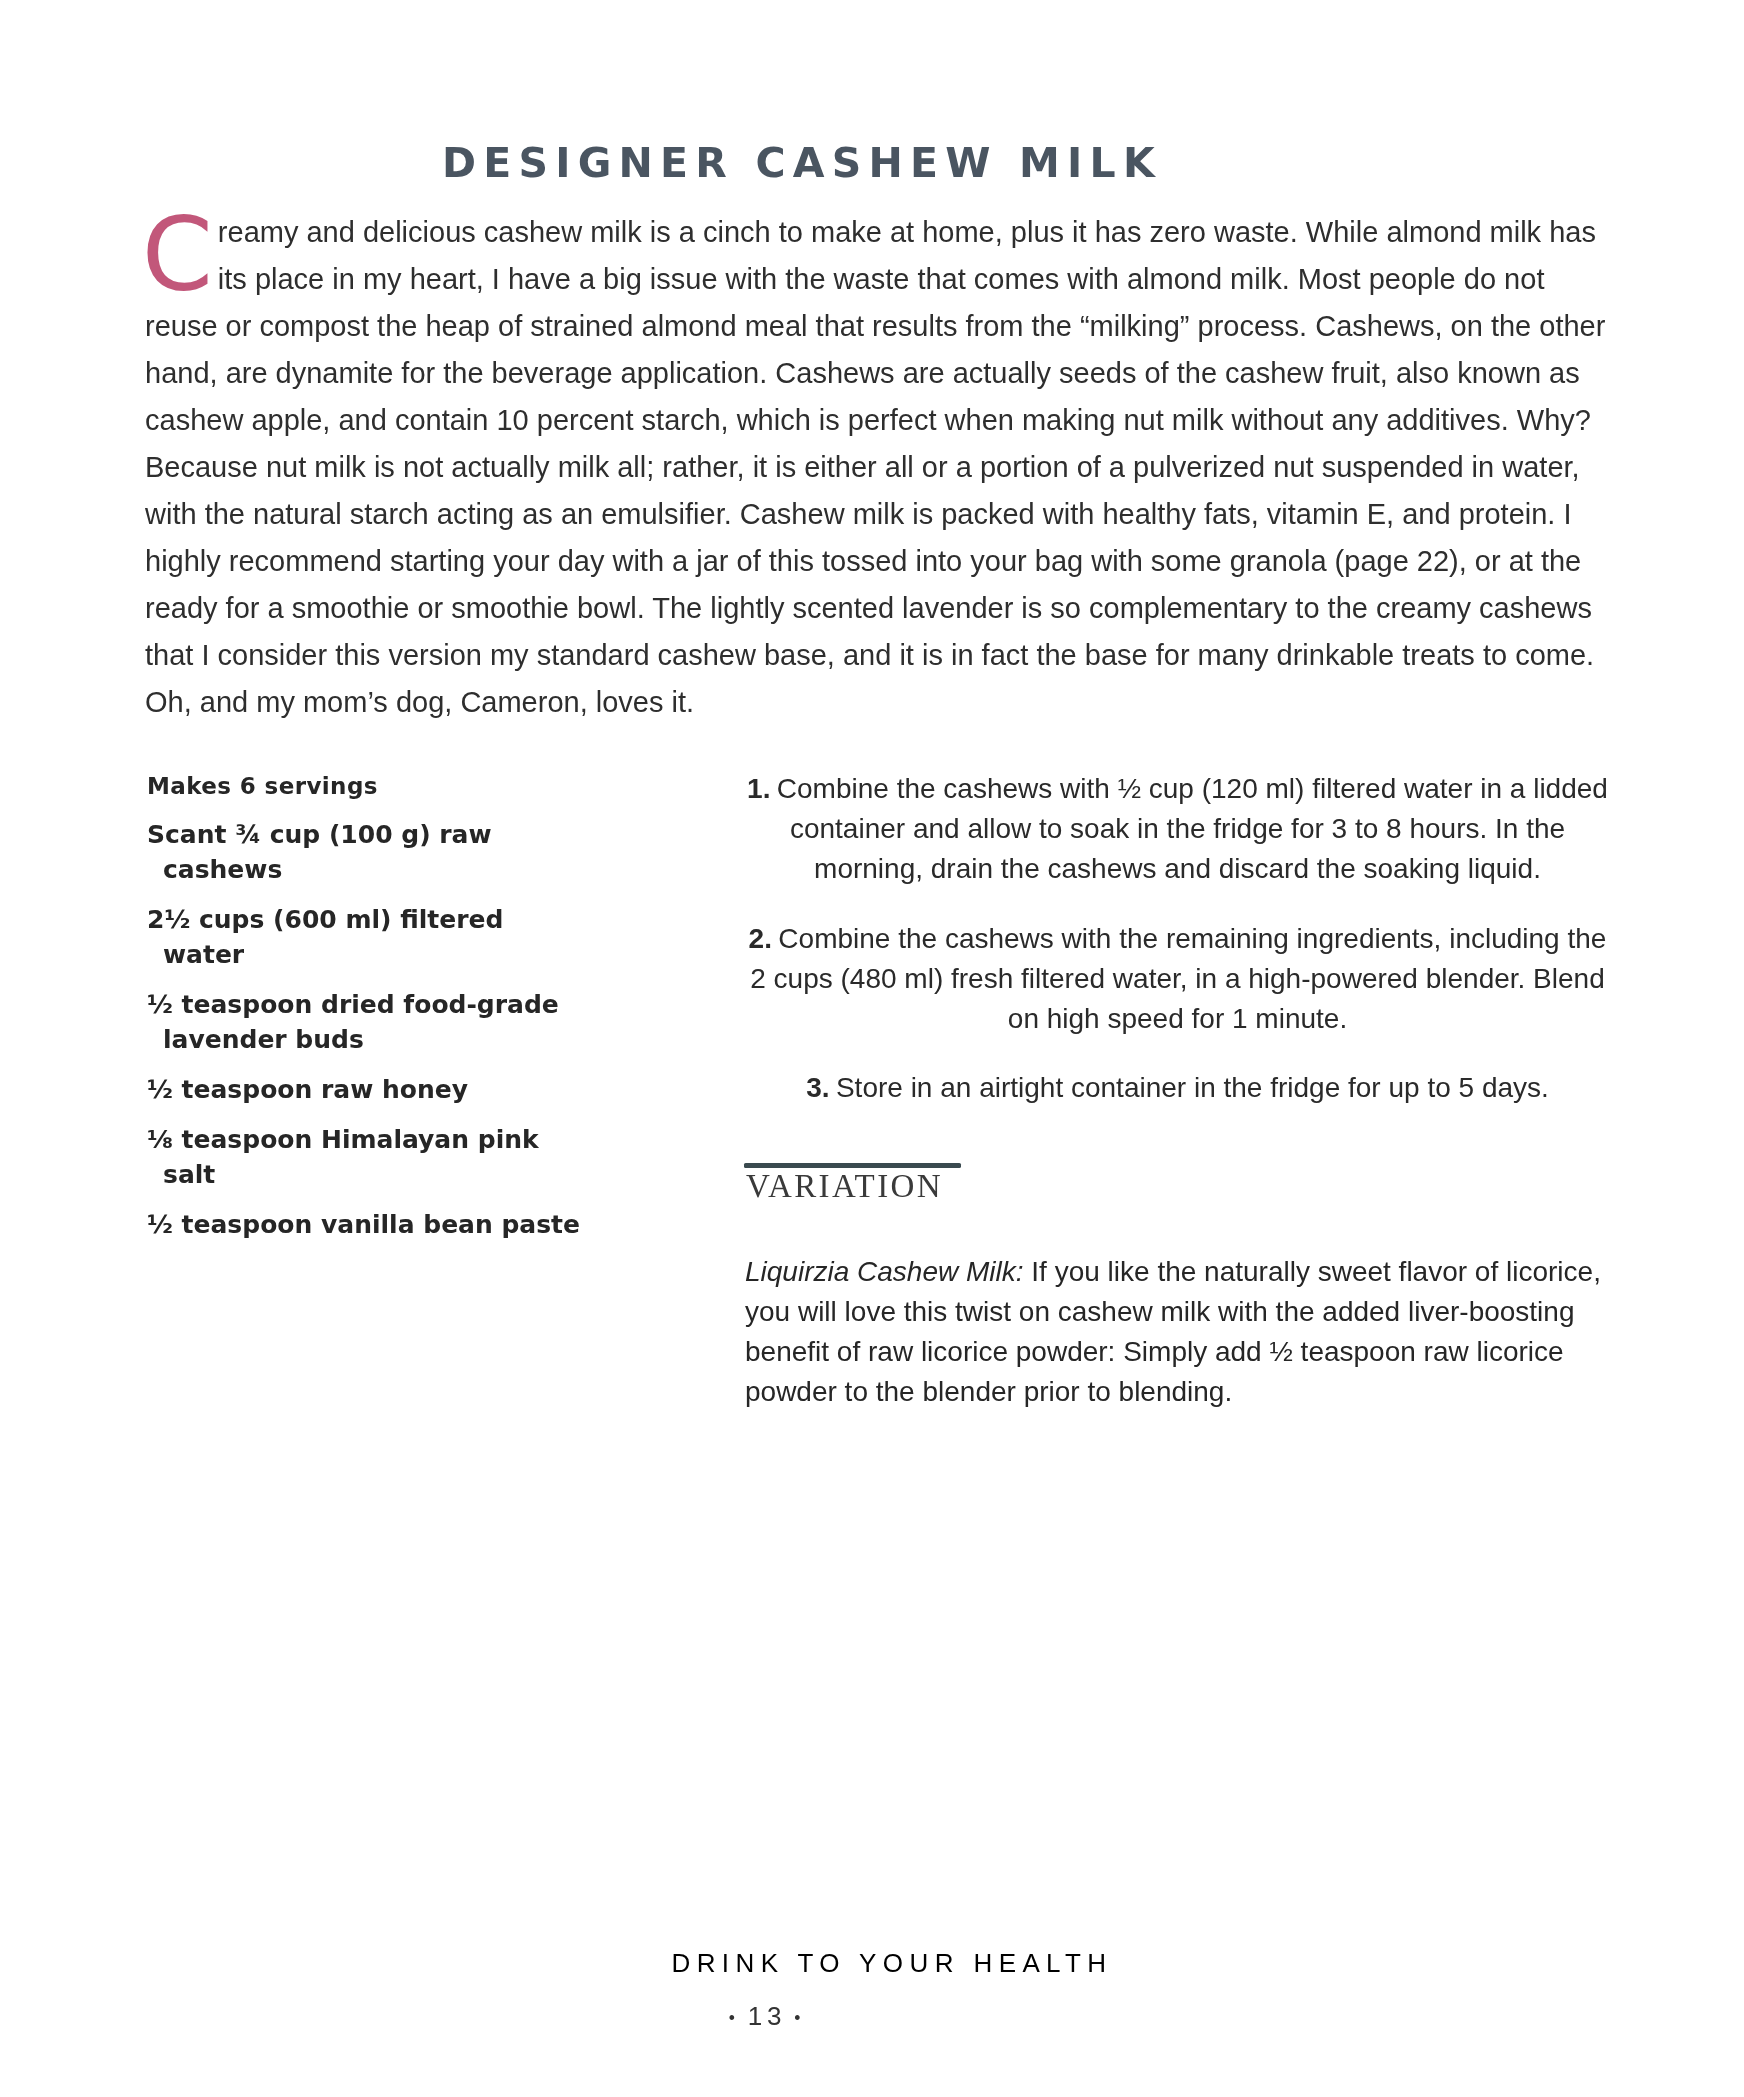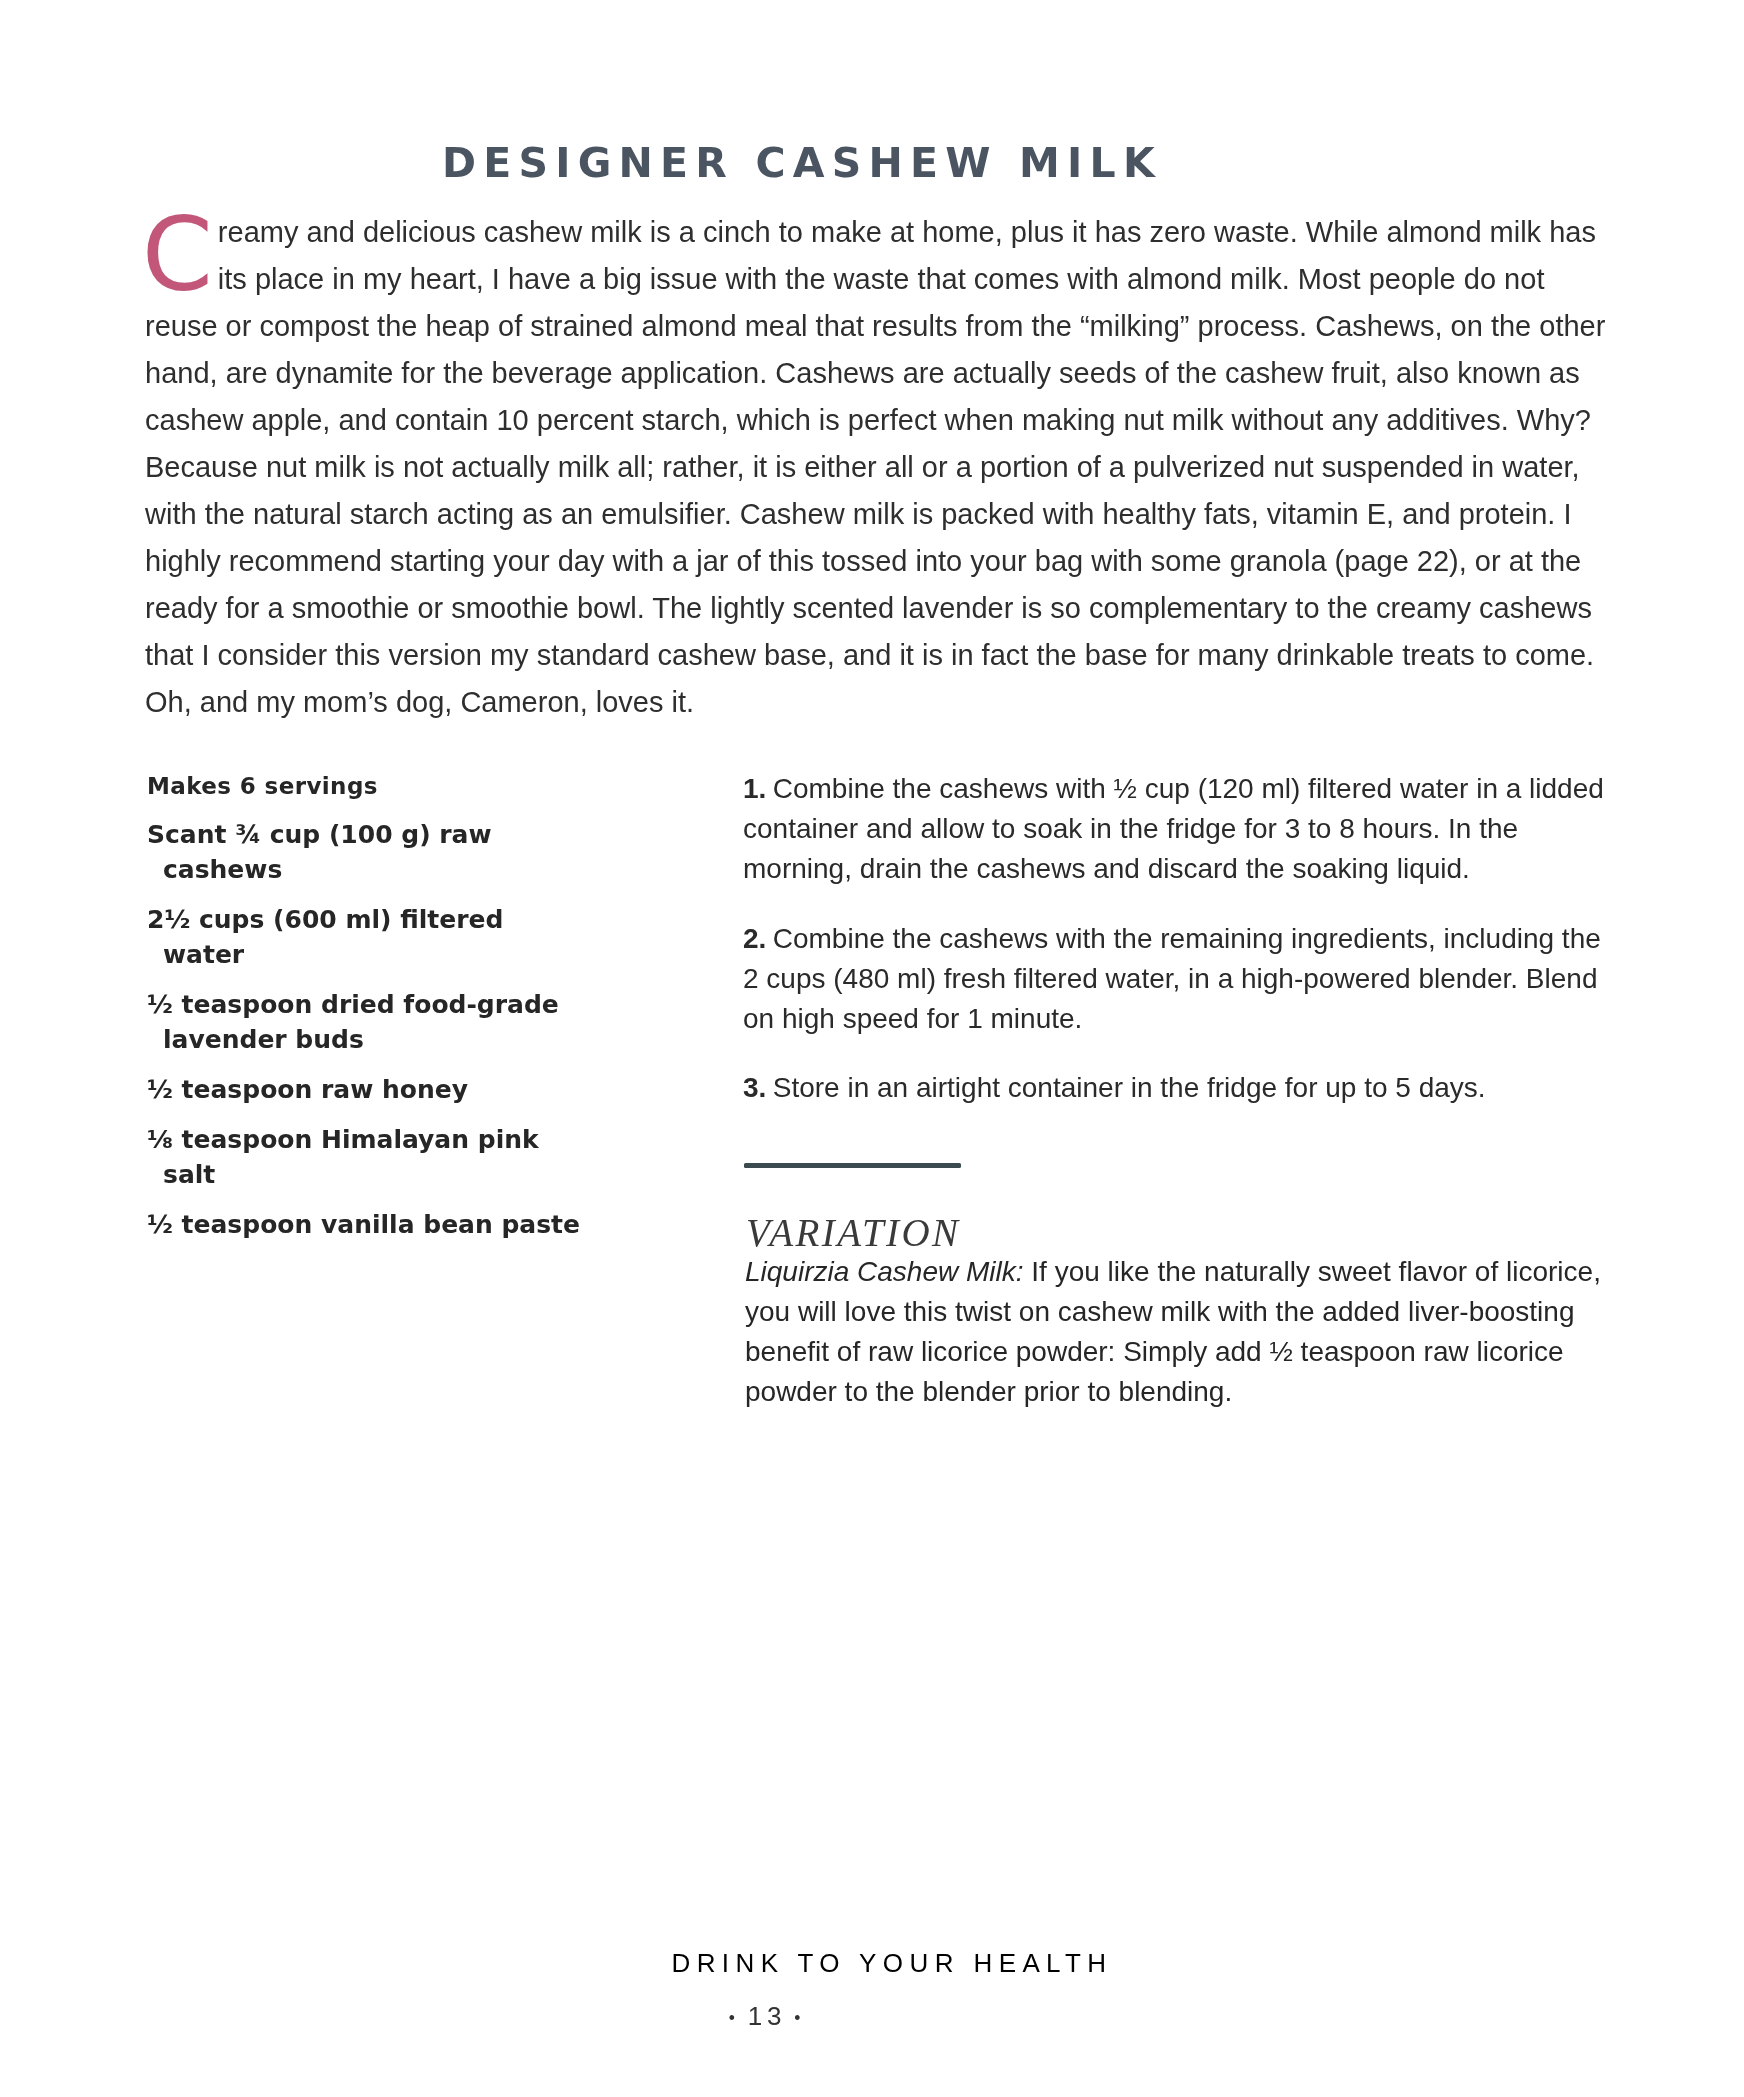--- a/index.html
+++ b/index.html
@@ -73,41 +73,41 @@
       position: absolute;
       top: 769px;
       left: 743px;
       width: 869px;
       color: #2a2a2a;
     }
     .step {
       font-size: 28px;
       line-height: 40px;
       margin-bottom: 29.5px;
+      text-align: center;
     }
     .step .num {
       font-weight: bold;
       margin-right: 6.4px;
     }
     .divider {
       position: absolute;
       top: 1163px;
       left: 744px;
       width: 217px;
       height: 4.8px;
       background: #3a4a4f;
       border-radius: 1.6px;
     }
     .variation-heading {
       position: absolute;
-      top: 1210px;
+      top: 1168px;
       left: 746px;
       font-family: "Liberation Serif", "DejaVu Serif", serif;
-      font-style: italic;
-      font-size: 39px;
+      font-size: 33px;
       letter-spacing: 2.4px;
       color: #3a3a3a;
     }
     .variation-text {
       position: absolute;
       top: 1252px;
       left: 745px;
       width: 877px;
       font-size: 28px;
       line-height: 40px;

